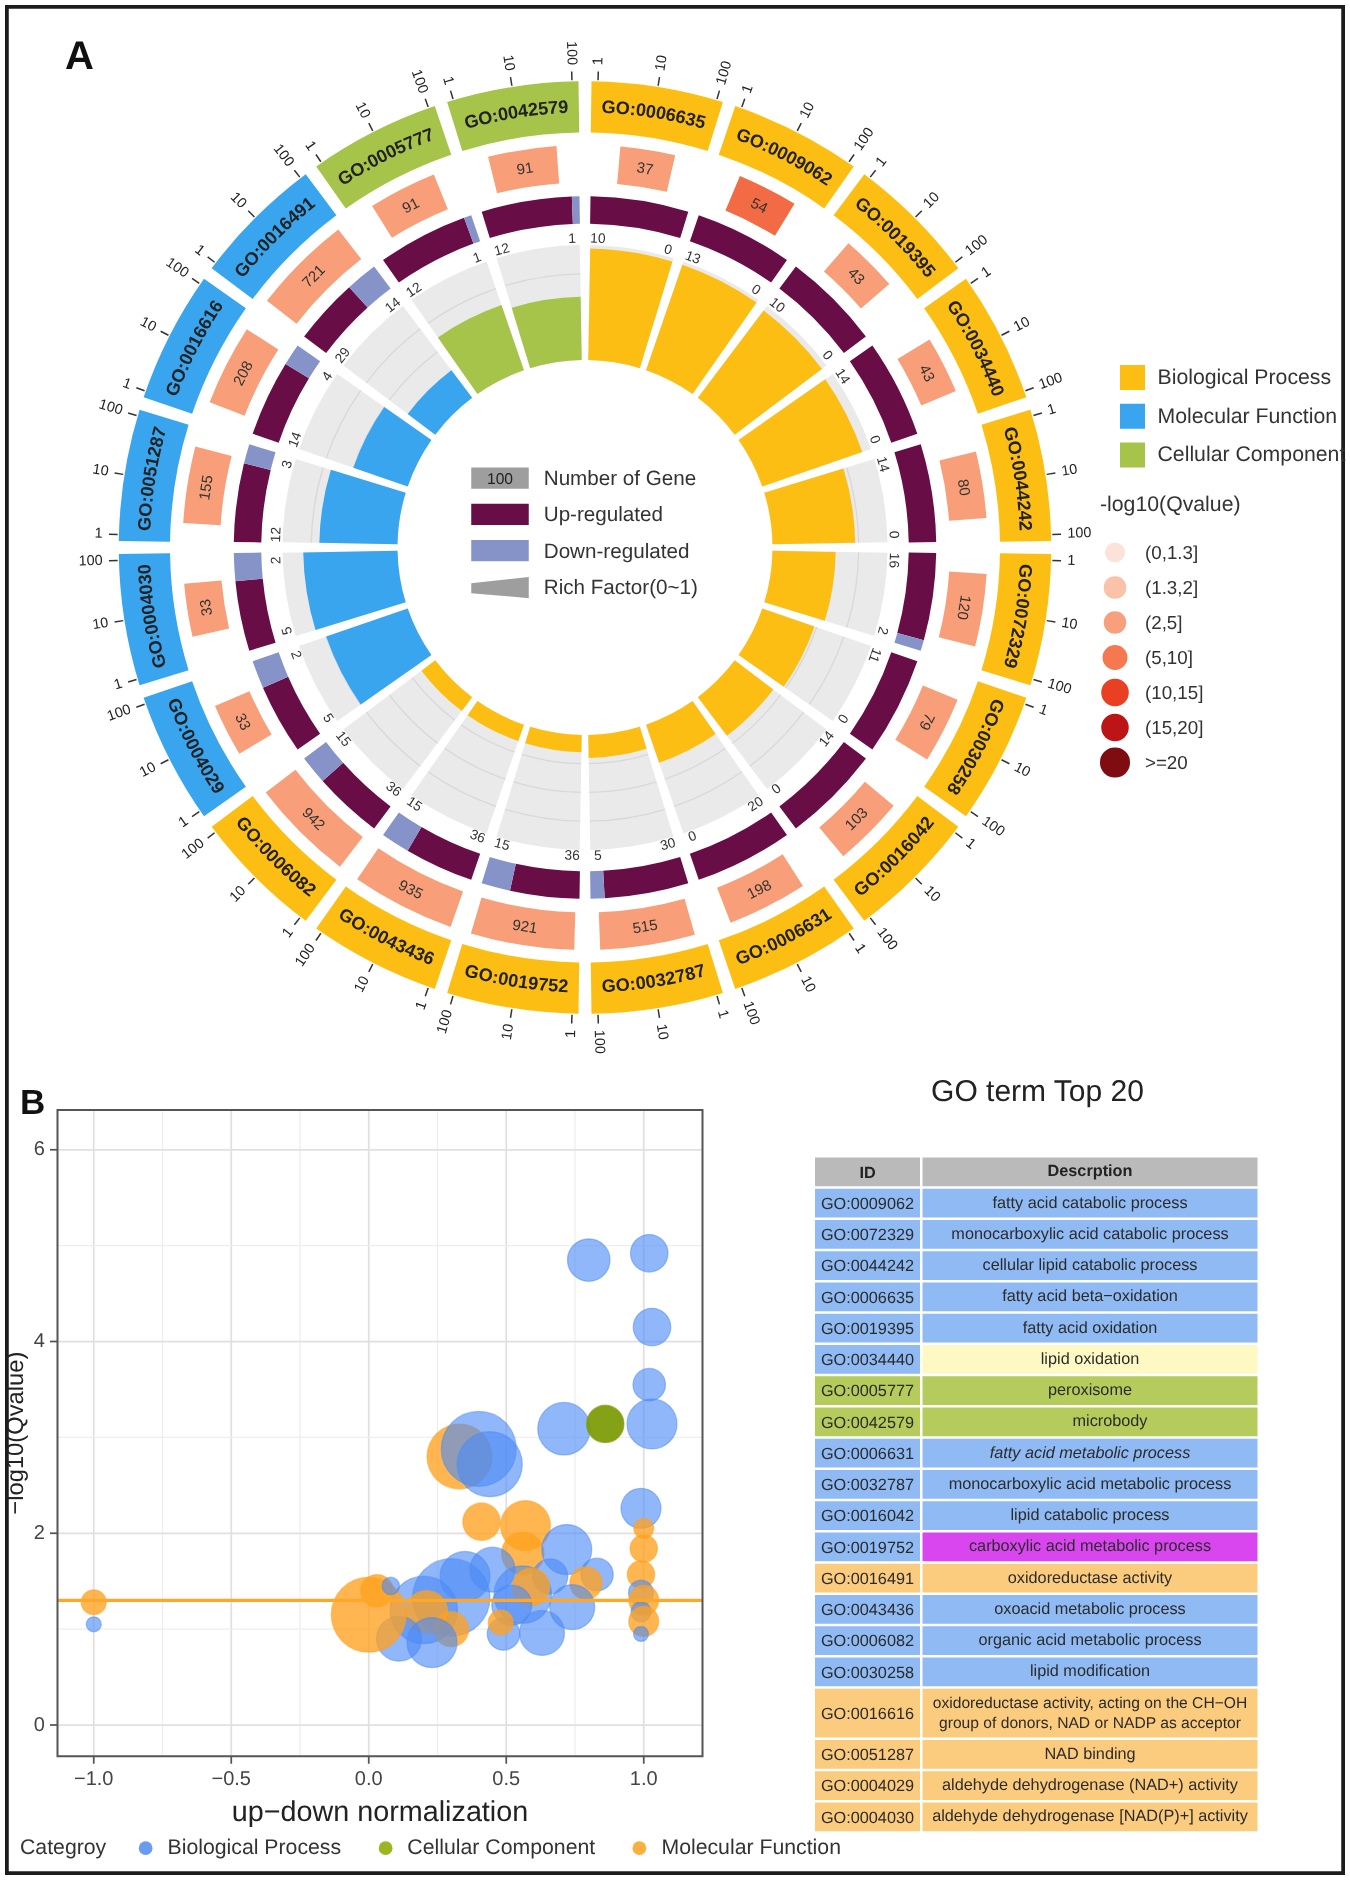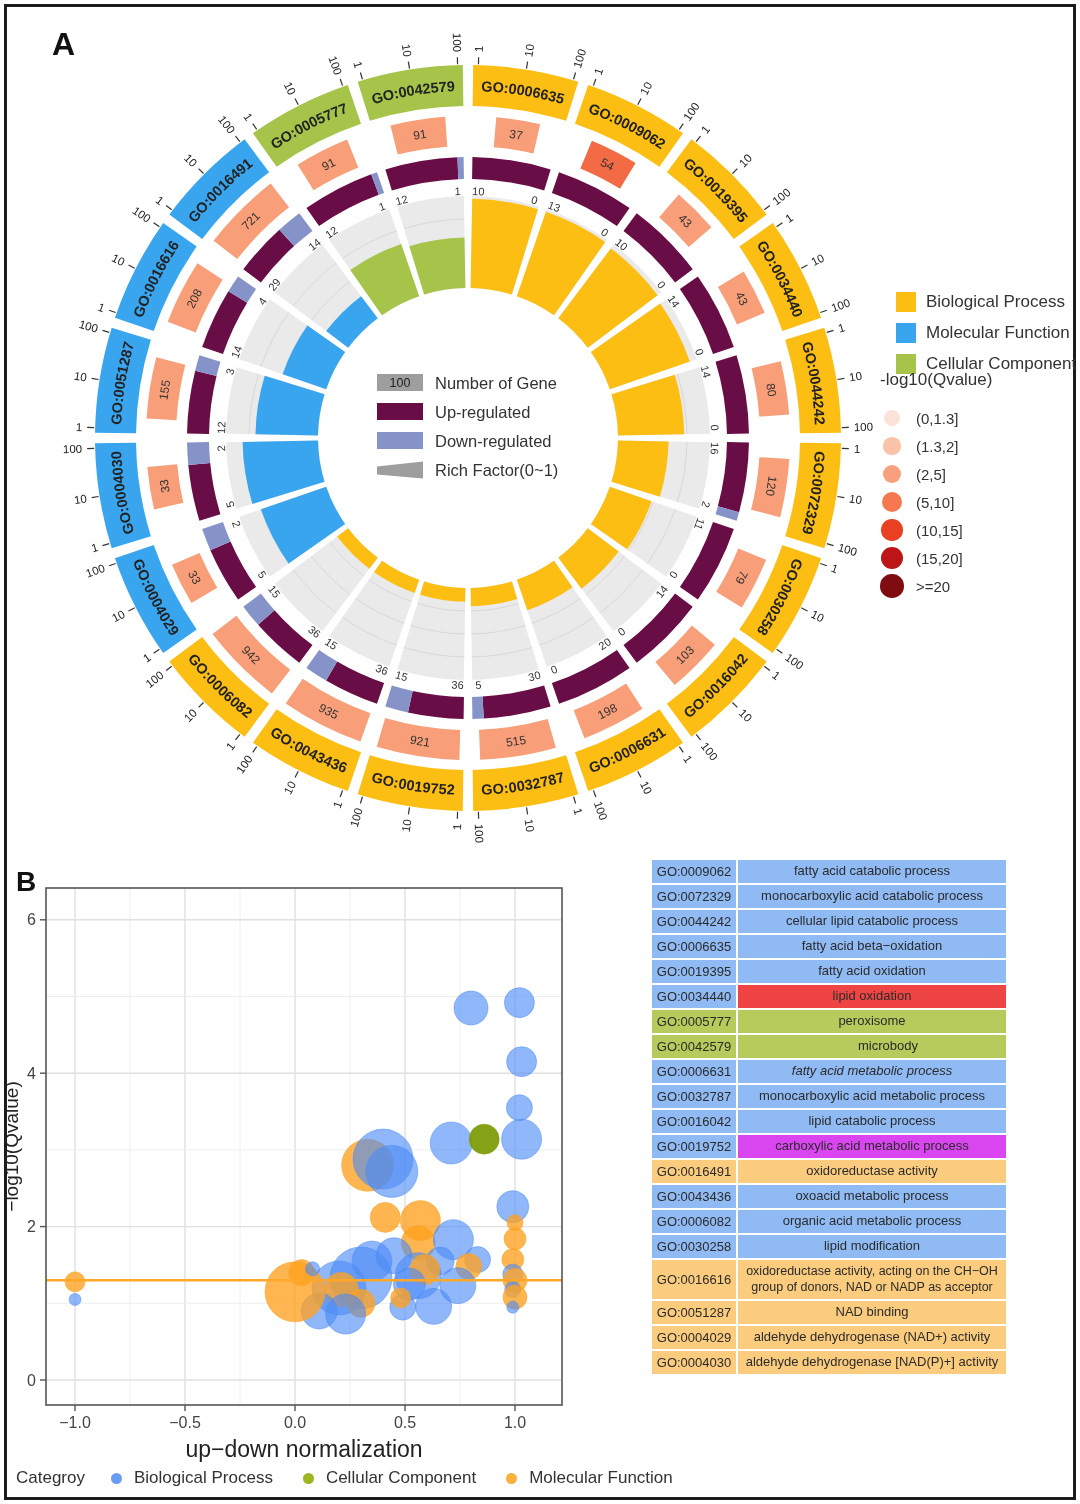--- a/index.html
+++ b/index.html
@@ -8,21 +8,21 @@
   .panel-label{position:absolute;font-weight:bold;color:#111;}
   #label-a{left:52px;top:26px;font-size:32px;}
   #label-b{left:16px;top:866px;font-size:28px;}
   #circos-svg{position:absolute;left:0;top:0;}
   #scatter-svg{position:absolute;left:0;top:860px;}
   
   #cat-legend{position:absolute;left:896px;top:292px;}
   .cat-row{display:flex;align-items:center;margin-bottom:11px;}
   .cat-swatch{width:20px;height:20px;margin-right:10px;flex:0 0 auto;}
   .cat-label{font-size:17px;color:#333;white-space:nowrap;}
-  #qv-legend{position:absolute;left:880px;top:370px;}
+  #qv-legend{position:absolute;left:880px;top:394px;}
   #qv-title{font-size:17px;color:#333;margin-bottom:14px;}
   .qv-row{display:flex;align-items:center;height:28px;text-align:center;}
   .qv-dot{border-radius:50%;margin-right:12px;flex:0 0 auto;}
   .qv-label{font-size:15px;color:#333;white-space:nowrap;}
   
   #table-wrap{position:absolute;left:650px;top:860px;width:360px;}
   #table-title{text-align:center;font-size:24px;color:#222;margin-bottom:38px;}
   #go-table{width:354px;margin-left:2px;}
   .t-row{display:flex;margin-bottom:2px;min-height:23px;}
   .t-cell{display:flex;align-items:center;justify-content:center;text-align:center;font-size:13px;color:#2b2b2b;}
@@ -606,21 +606,26 @@
         <span class="b-label">Cellular Component</span>
       </span>
       <span class="b-item">
         <span class="b-dot" style="background: rgb(251, 175, 60);"></span>
         <span class="b-label">Molecular Function</span>
       </span>
     </span>
 </div>
 
 <div id="table-wrap">
+  <div id="table-title">GO term Top 20</div>
   <div id="go-table">
+      <div class="t-row t-head">
+        <div class="t-cell t-id" style="background: rgb(186, 186, 186);">ID</div>
+        <div class="t-cell t-desc" style="background: rgb(186, 186, 186);">Descrption</div>
+      </div>
       <div class="t-row">
         <div class="t-cell t-id" style="background: rgb(143, 186, 243);">GO:0009062</div>
         <div class="t-cell t-desc" style="background: rgb(143, 186, 243);">fatty acid catabolic process</div>
       </div>
       <div class="t-row">
         <div class="t-cell t-id" style="background: rgb(143, 186, 243);">GO:0072329</div>
         <div class="t-cell t-desc" style="background: rgb(143, 186, 243);">monocarboxylic acid catabolic process</div>
       </div>
       <div class="t-row">
         <div class="t-cell t-id" style="background: rgb(143, 186, 243);">GO:0044242</div>
@@ -629,21 +634,21 @@
       <div class="t-row">
         <div class="t-cell t-id" style="background: rgb(143, 186, 243);">GO:0006635</div>
         <div class="t-cell t-desc" style="background: rgb(143, 186, 243);">fatty acid beta−oxidation</div>
       </div>
       <div class="t-row">
         <div class="t-cell t-id" style="background: rgb(143, 186, 243);">GO:0019395</div>
         <div class="t-cell t-desc" style="background: rgb(143, 186, 243);">fatty acid oxidation</div>
       </div>
       <div class="t-row">
         <div class="t-cell t-id" style="background: rgb(143, 186, 243);">GO:0034440</div>
-        <div class="t-cell t-desc" style="background: #ef4444;">lipid oxidation</div>
+        <div class="t-cell t-desc" style="background: #fef9c3;">lipid oxidation</div>
       </div>
       <div class="t-row">
         <div class="t-cell t-id" style="background: rgb(181, 203, 91);">GO:0005777</div>
         <div class="t-cell t-desc" style="background: rgb(181, 203, 91);">peroxisome</div>
       </div>
       <div class="t-row">
         <div class="t-cell t-id" style="background: rgb(181, 203, 91);">GO:0042579</div>
         <div class="t-cell t-desc" style="background: rgb(181, 203, 91); padding-left: 38px;">microbody</div>
       </div>
       <div class="t-row">

